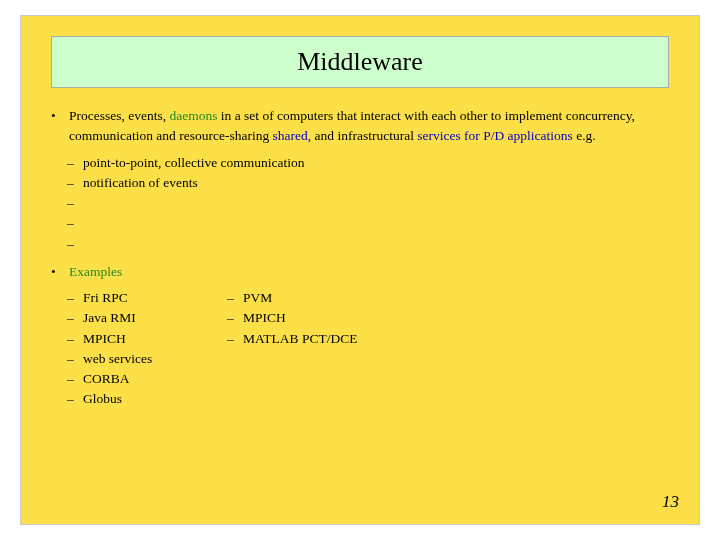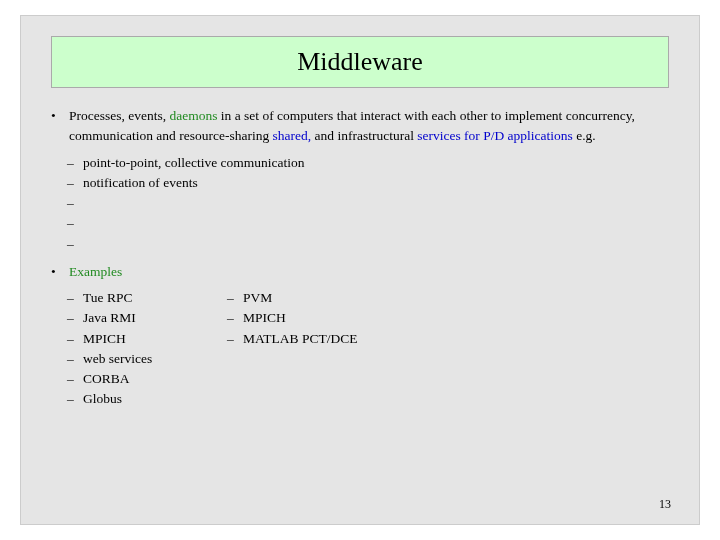--- a/index.html
+++ b/index.html
@@ -14,21 +14,21 @@
       background: #ffffff;
       font-family: 'Times New Roman', Times, serif;
       display: flex;
       align-items: center;
       justify-content: center;
     }
 
     .slide {
       width: 680px;
       height: 510px;
-      background: #e5e5e5;
+      background: #fde047;
       border: 1px solid #cccccc;
       padding: 20px 30px 20px 30px;
       position: relative;
     }
 
     .title-box {
       background: #ccffcc;
       border: 1px solid #aaaaaa;
       text-align: center;
       padding: 10px 20px;
@@ -95,23 +95,24 @@
       margin-top: 2px;
     }
 
     .examples-col {
       min-width: 160px;
     }
 
     .page-number {
       position: absolute;
       bottom: 12px;
-      right: 28px;
-      font-size: 12px;
-      color: #000000;
+      right: 20px;
+      font-size: 17px;
+      color: #000000;
+      font-style: italic;
     }
   </style>
 </head>
 <body>
 
 <div class="slide">
 
   <div class="title-box">
     <span class="title-text">Middleware</span>
   </div>
@@ -149,21 +150,21 @@
       <div class="bullet-item">
         <span class="bullet-dot">•</span>
         <span class="green-text">Examples</span>
       </div>
 
       <div class="examples-grid">
 
         <div class="examples-col">
           <div class="sub-item">
             <span class="sub-dash">–</span>
-            <span>Tue RPC</span>
+            <span>Fri RPC</span>
           </div>
           <div class="sub-item">
             <span class="sub-dash">–</span>
             <span>Java RMI</span>
           </div>
           <div class="sub-item">
             <span class="sub-dash">–</span>
             <span>MPICH</span>
           </div>
           <div class="sub-item">

